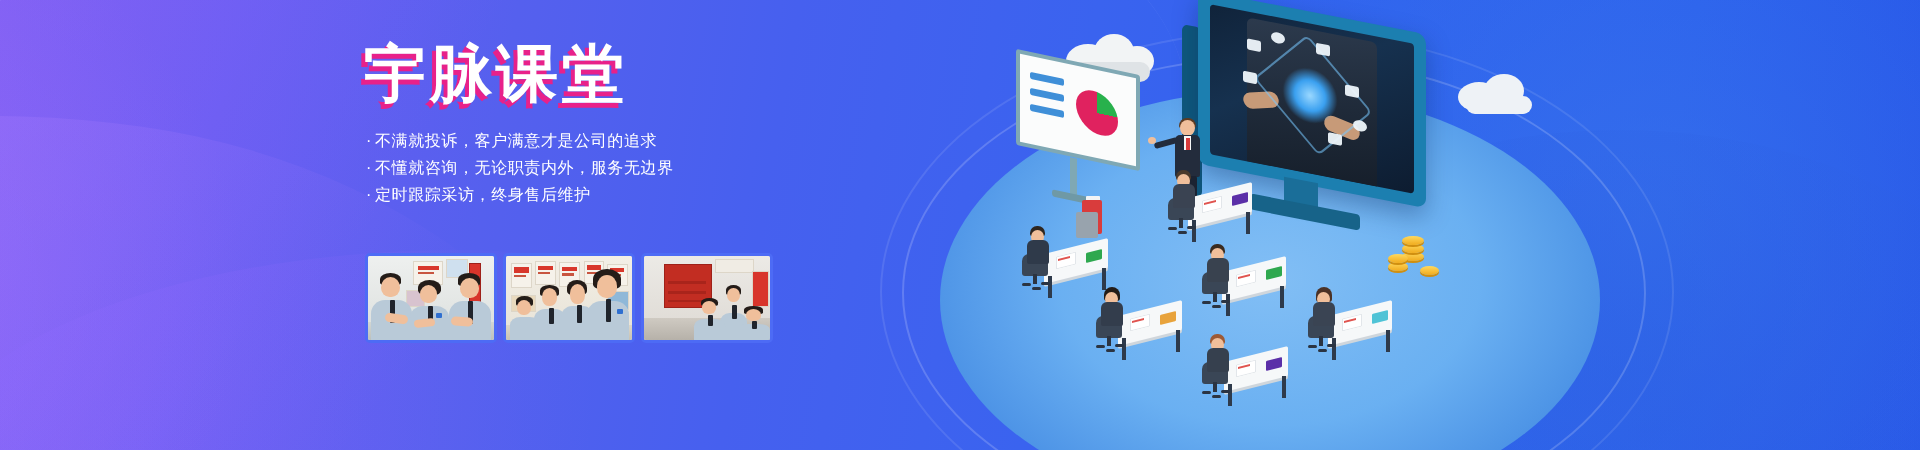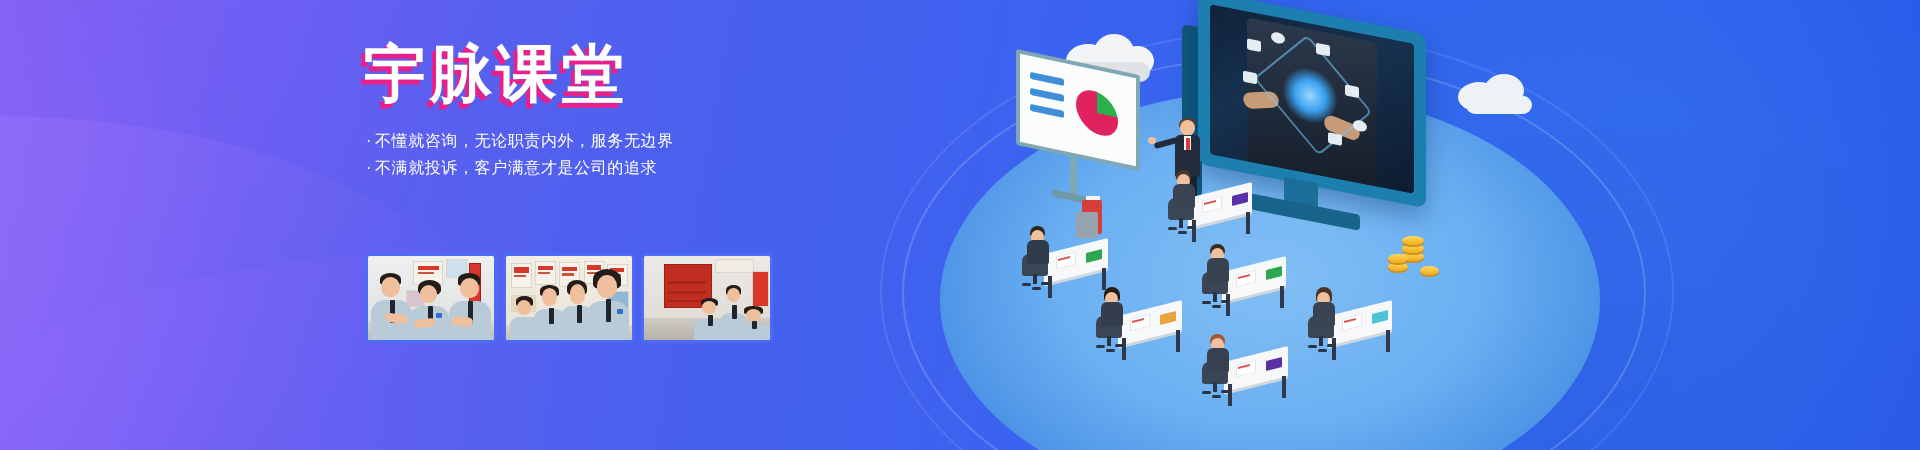--- a/index.html
+++ b/index.html
@@ -206,22 +206,23 @@
   <div class="wave wave-e"></div>
   <div class="wave wave-f"></div>
   <div class="wave-line"></div>
 
   <div class="content">
     <div class="title-wrap">
       <h1 class="title-shadow">宇脉课堂</h1>
       <h1 class="title">宇脉课堂</h1>
     </div>
     <ul class="bullets">
+      <li><span class="dot">·</span><span>不满就投诉，客户满意才是公司的追求</span></li>
       <li><span class="dot">·</span><span>不懂就咨询，无论职责内外，服务无边界</span></li>
-      <li><span class="dot">·</span><span>不满就投诉，客户满意才是公司的追求</span></li>
+      <li><span class="dot">·</span><span>定时跟踪采访，终身售后维护</span></li>
     </ul>
   </div>
 
   <div class="photos">
 
     <div class="photo">
       <div class="scene">
         <div class="wall"></div>
         <div class="frame" style="left:36%;top:6%;width:22%;height:26%;">
             <i></i>

